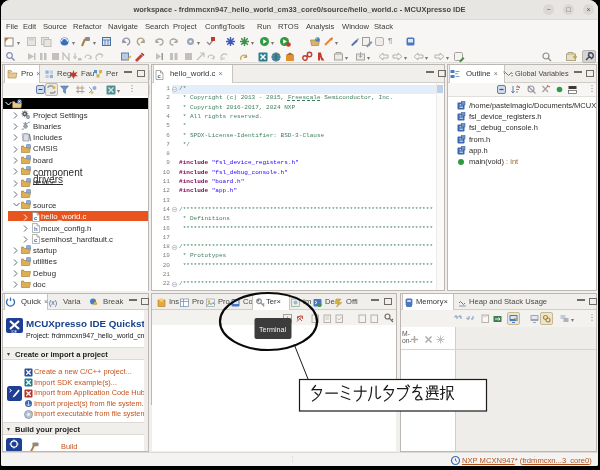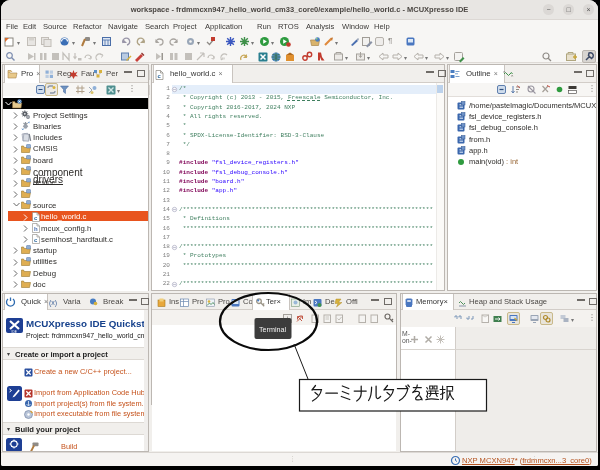--- a/index.html
+++ b/index.html
@@ -31,38 +31,38 @@
 .qrow { position:absolute; left:0; width:145px; height:11px; }
 .qi { position:absolute; left:21px; top:0.5px; width:9px; height:9px; }
 .btab { position:absolute; top:0; height:16px; font-size:7.6px; color:#4a4744; padding:3px 3px 0 13px; white-space:nowrap; }
 .btab.active2 { background:#fff; border-left:1px solid #c9c4bf; border-right:1px solid #c9c4bf; color:#333; }
 .bti { position:absolute; top:3.5px; width:9px; height:9px; }
 </style>
 </head>
 <body>
 <div id="win">
   <div id="titlebar" class="abs"></div>
-  <div id="title" class="abs">workspace - frdmmcxn947_hello_world_cm33_core0/example/hello_world.c - MCUXpresso IDE</div>
+  <div id="title" class="abs">workspace - frdmmcxn947_hello_world_cm33_core0/source/hello_world.c - MCUXpresso IDE</div>
   <div class="winbtn abs" style="left:542px;">−</div>
   <div class="winbtn abs" style="left:562px;">□</div>
   <div class="winbtn abs" style="left:582px;">×</div>
   <div id="menubar" class="abs">
     <div class="menu abs" style="left:5px;">File</div>
     <div class="menu abs" style="left:22px;">Edit</div>
     <div class="menu abs" style="left:42px;">Source</div>
     <div class="menu abs" style="left:72px;">Refactor</div>
     <div class="menu abs" style="left:107px;">Navigate</div>
     <div class="menu abs" style="left:144px;">Search</div>
     <div class="menu abs" style="left:172px;">Project</div>
-    <div class="menu abs" style="left:204px;">Application</div>
+    <div class="menu abs" style="left:204px;">ConfigTools</div>
     <div class="menu abs" style="left:256px;">Run</div>
     <div class="menu abs" style="left:277px;">RTOS</div>
     <div class="menu abs" style="left:305px;">Analysis</div>
     <div class="menu abs" style="left:341px;">Window</div>
-    <div class="menu abs" style="left:373px;">Help</div>
+    <div class="menu abs" style="left:373px;">Stack</div>
   </div>
   <div id="toolbar" class="abs">
 
     <svg class="ic" style="left:3px;top:4px;width:11px;height:10px;">
         <rect x="1" y="1" width="8" height="8" fill="#fff" stroke="#8a867f"></rect>
         <path d="M1 1 L5 1 L1 5 Z" fill="#d86b2a"></path>
       </svg>
     <div class="abs" style="left:16px;top:6px;font-size:6px;color:#777;">▾</div>
     <svg class="ic" style="left:26px;top:4px;">
         <rect x="0.5" y="0.5" width="8" height="8" fill="#e7e5e2" stroke="#c2beb8"></rect>
@@ -575,20 +575,21 @@
     <div class="abs" style="left:285px;top:20px;width:6px;height:8px;background:#bcd2ec;"></div>
   </div>
   <div id="p3" class="panel abs" style="left:446px; top:64px; width:150px; height:227px;">
     <div class="tabrow"></div>
     <div class="tab active" style="left:1px;width:56px;">Outline<span class="x">×</span></div>
     <svg class="ticon" style="left:2px;">
         <rect x="0.5" y="1" width="4" height="3" fill="#4a7ec2"></rect>
         <rect x="0.5" y="6" width="4" height="3" fill="#4a7ec2"></rect>
         <path d="M5.5 2.5 H9.5 M5.5 7.5 H9.5 M5 4.8 H8" stroke="#7aa0cc" stroke-width="1"></path>
       </svg>
+    <div class="tab" style="left:53px;width:76px;padding-left:14px;font-size:7.4px;">Global Variables</div>
     <svg class="ticon" style="left:55px;width:9px;">
         <path d="M1 5 Q2.5 2 4 5 Q5.5 8 7 5 Q8.5 2 9.5 5" fill="none" stroke="#3f9049" stroke-width="1"></path>
         <path d="M0.5 2 L2 3.5 M0.5 3.5 L2 2 M8.5 6 L9.8 7.5 M8.5 7.5 L9.8 6" stroke="#8f8b86" stroke-width="0.7"></path>
       </svg>
     <div class="minmax min" style="left:126px;"></div>
     <div class="minmax" style="left:138px;"></div>
     <div class="vtoolbar" style="border-bottom:1px solid #e2deda;"></div>
     <svg class="ic" style="left:49px;top:20px;">
         <rect x="0.5" y="0.5" width="8" height="8" rx="1.5" fill="#cfdcec" stroke="#5f7fae"></rect>
         <path d="M2.5 4.5 H6.5" stroke="#2f4f7f" stroke-width="1.2"></path>
@@ -683,20 +684,27 @@
           <rect x="0" y="0" width="15" height="15" rx="2.5" fill="#1e3f94"></rect>
           <path d="M2.5 3 L4.5 4.5 L2.5 6" fill="none" stroke="#fff" stroke-width="1"></path>
           <path d="M11.5 3.5 L6.5 9.5 L5.5 11.5 L7.8 10.6 L12.8 4.8 Z" fill="#fff"></path>
         </svg>
       <div class="qrow" style="top:57px;">
           <svg class="qi">
             <rect x="0.5" y="0.5" width="8" height="8" rx="1" fill="#2a4f9f"></rect>
             <path d="M2.3 2.3 L6.7 6.7 M6.7 2.3 L2.3 6.7" stroke="#fff" stroke-width="1.3"></path>
           </svg>
           <span class="lnk" style="left:31px;top:0;">Create a new C/C++ project...</span>
+        </div>
+      <div class="qrow" style="top:67.5px;">
+          <svg class="qi">
+            <rect x="0.5" y="0.5" width="8" height="8" rx="1" fill="#1f7f8f"></rect>
+            <path d="M2.3 2.3 L6.7 6.7 M6.7 2.3 L2.3 6.7" stroke="#fff" stroke-width="1.3"></path>
+          </svg>
+          <span class="lnk" style="left:31px;top:0;">Import SDK example(s)...</span>
         </div>
       <div class="qrow" style="top:78px;">
           <svg class="qi">
             <rect x="0.5" y="0.5" width="8" height="8" rx="1" fill="#b5342a"></rect>
             <path d="M2.3 2.3 L6.7 6.7 M6.7 2.3 L2.3 6.7" stroke="#fff" stroke-width="1.3"></path>
           </svg>
           <span class="lnk" style="left:31px;top:0;">Import from Application Code Hub..</span>
         </div>
       <div class="qrow" style="top:88.5px;">
           <svg class="qi">

